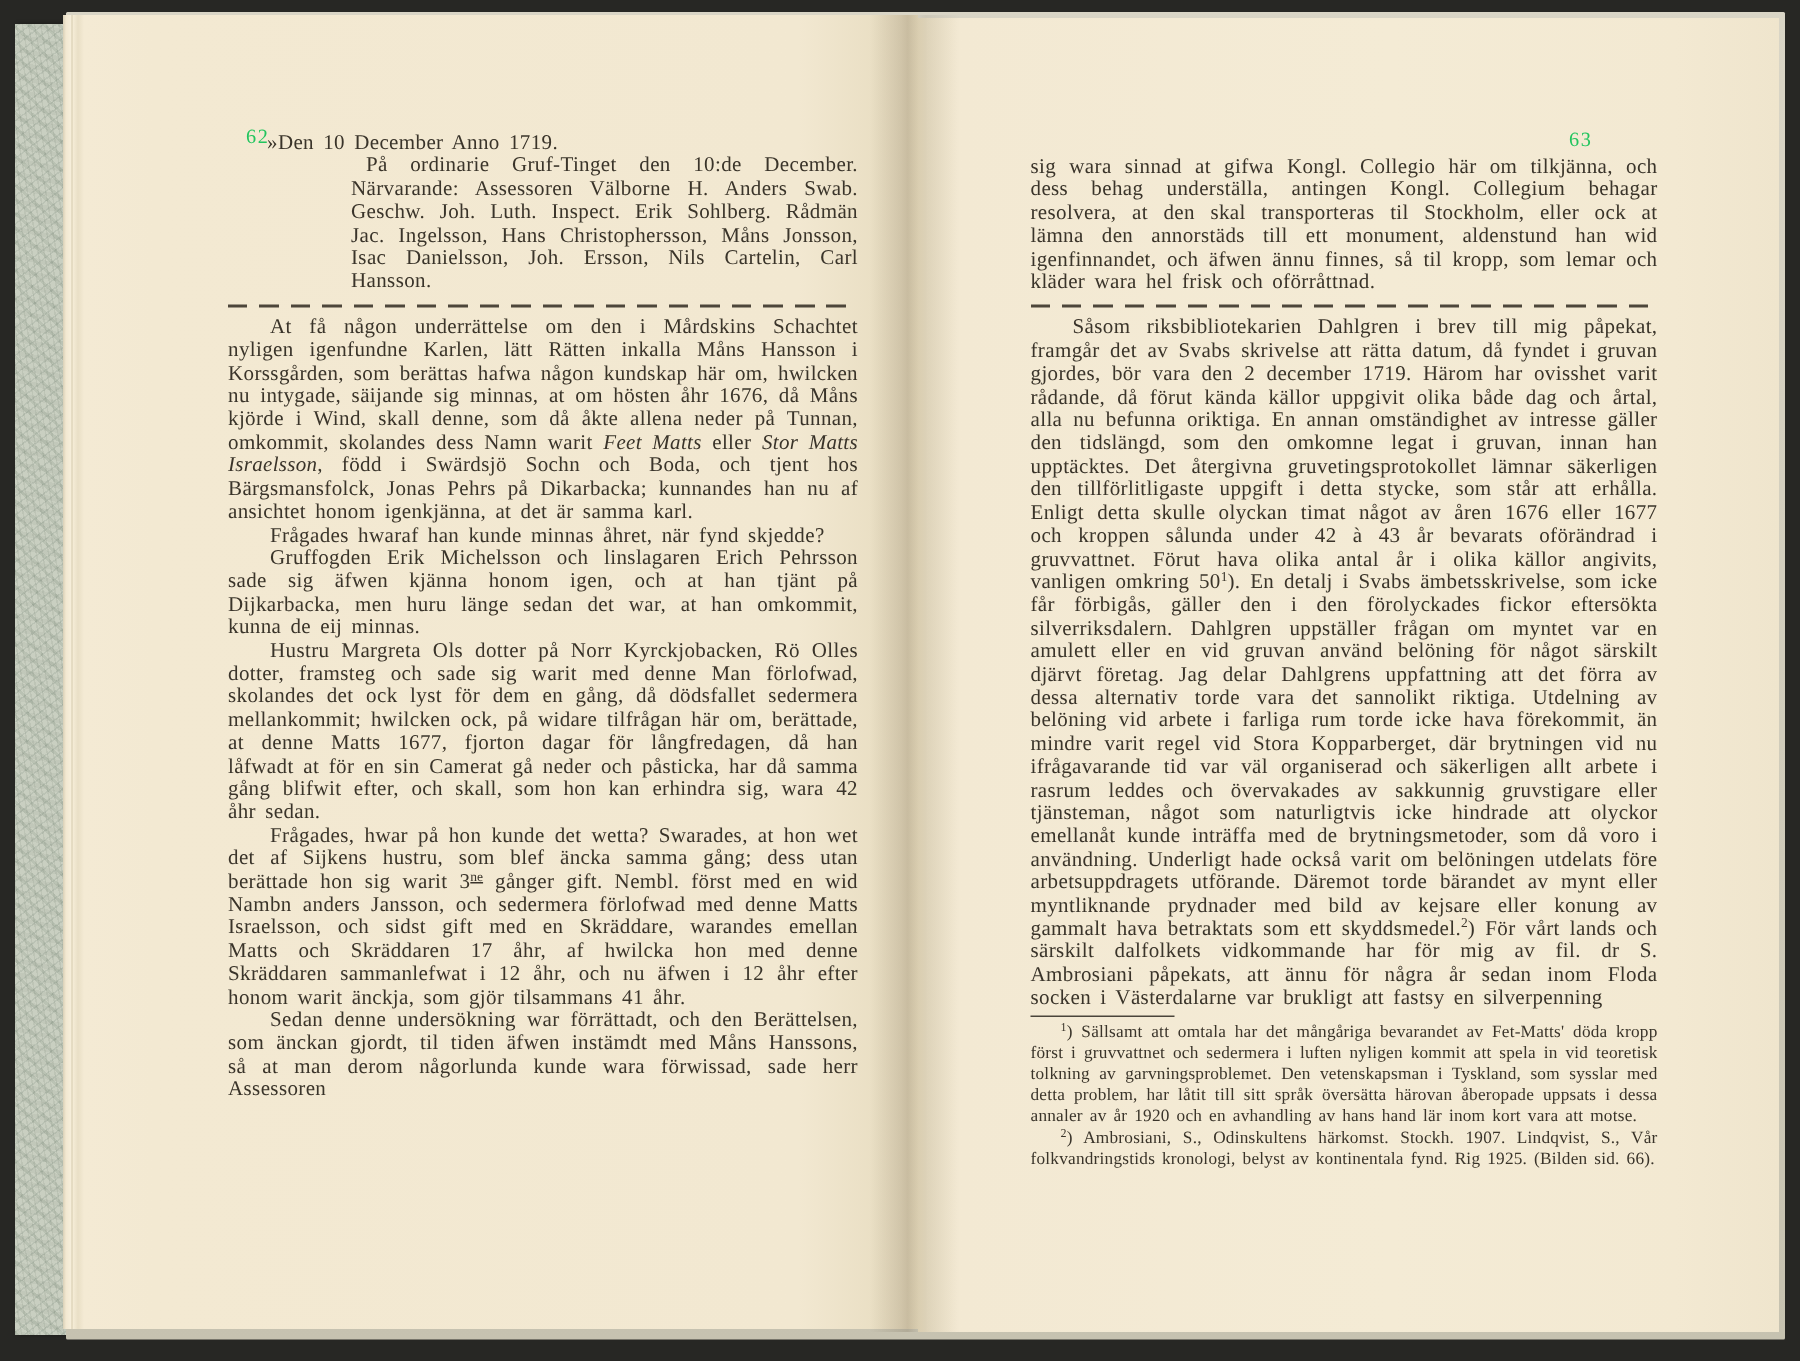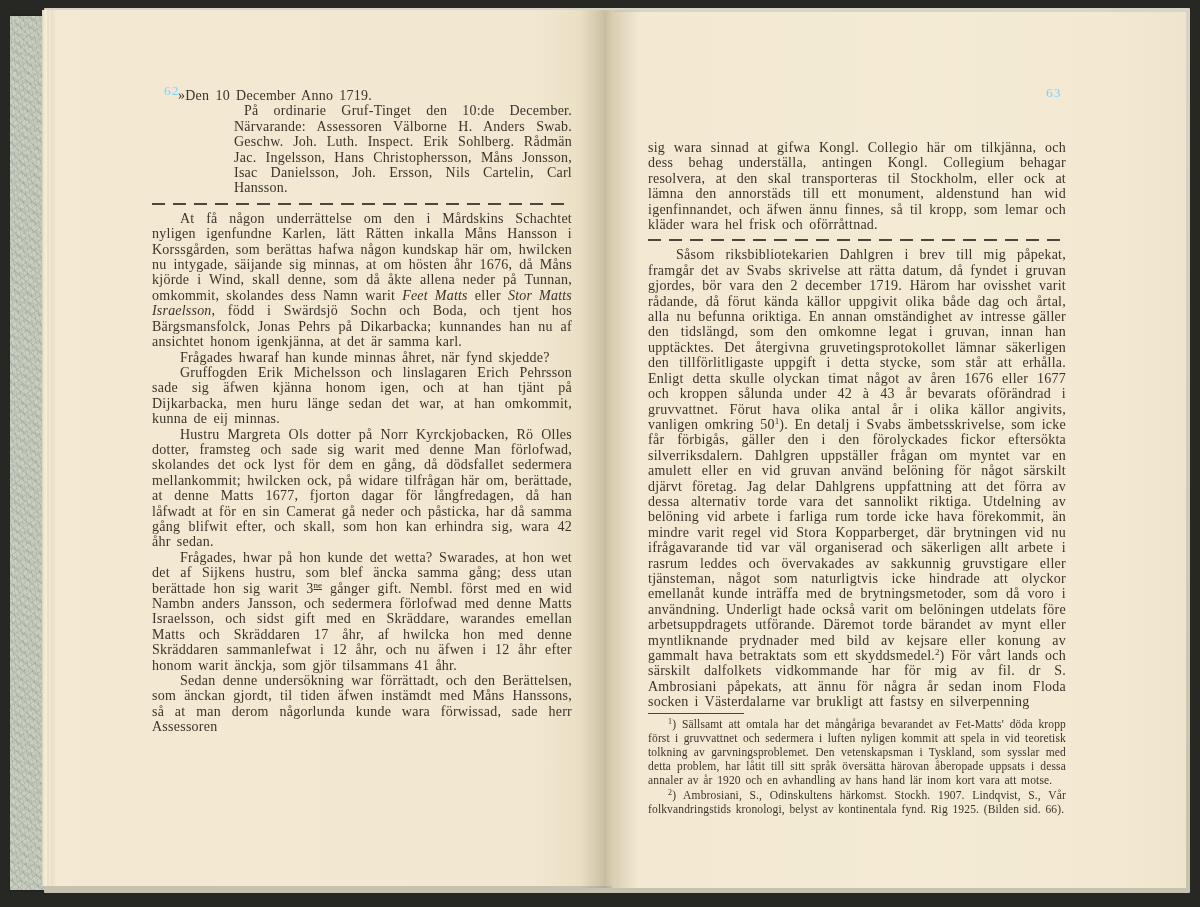--- a/index.html
+++ b/index.html
@@ -45,31 +45,31 @@
   }
   .gutter-shadow{
     position:absolute;left:580px;top:10px;width:60px;height:878px;
     background:linear-gradient(to right,
       rgba(94,78,54,0) 0, rgba(94,78,54,.20) 42%, rgba(70,58,40,.04) 53%,
       rgba(94,78,54,.10) 62%, rgba(94,78,54,0) 100%);
     pointer-events:none;
   }
 
   .pagenum{
-    position:absolute;color:#7dd3fc;font-size:13.5px;letter-spacing:1px;
+    position:absolute;color:#22c55e;font-size:13.5px;letter-spacing:1px;
   }
   .pagenum-left{left:164px;top:83px;}
   .pagenum-right{left:1046px;top:85px;}
 
   .textblock{
     position:absolute;color:#3a342a;font-size:14px;line-height:15.4px;
     letter-spacing:.25px;word-spacing:2.4px;text-align:justify;
   }
   .textblock-left{left:152px;top:88px;width:420px;}
-  .textblock-right{left:648px;top:104px;width:418px;margin-top:36px;}
+  .textblock-right{left:687px;top:104px;width:418px;}
 
   p{margin:0;}
   .heading{text-indent:26px;text-align:left;}
   .attendees{margin-left:82px;text-indent:10px;text-align:justify;}
   .para{text-indent:28px;}
   .para-noindent{text-indent:0;}
   i{letter-spacing:.2px;}
 
   .dashsep{
     height:2px;margin:7px 0 6px 0;

